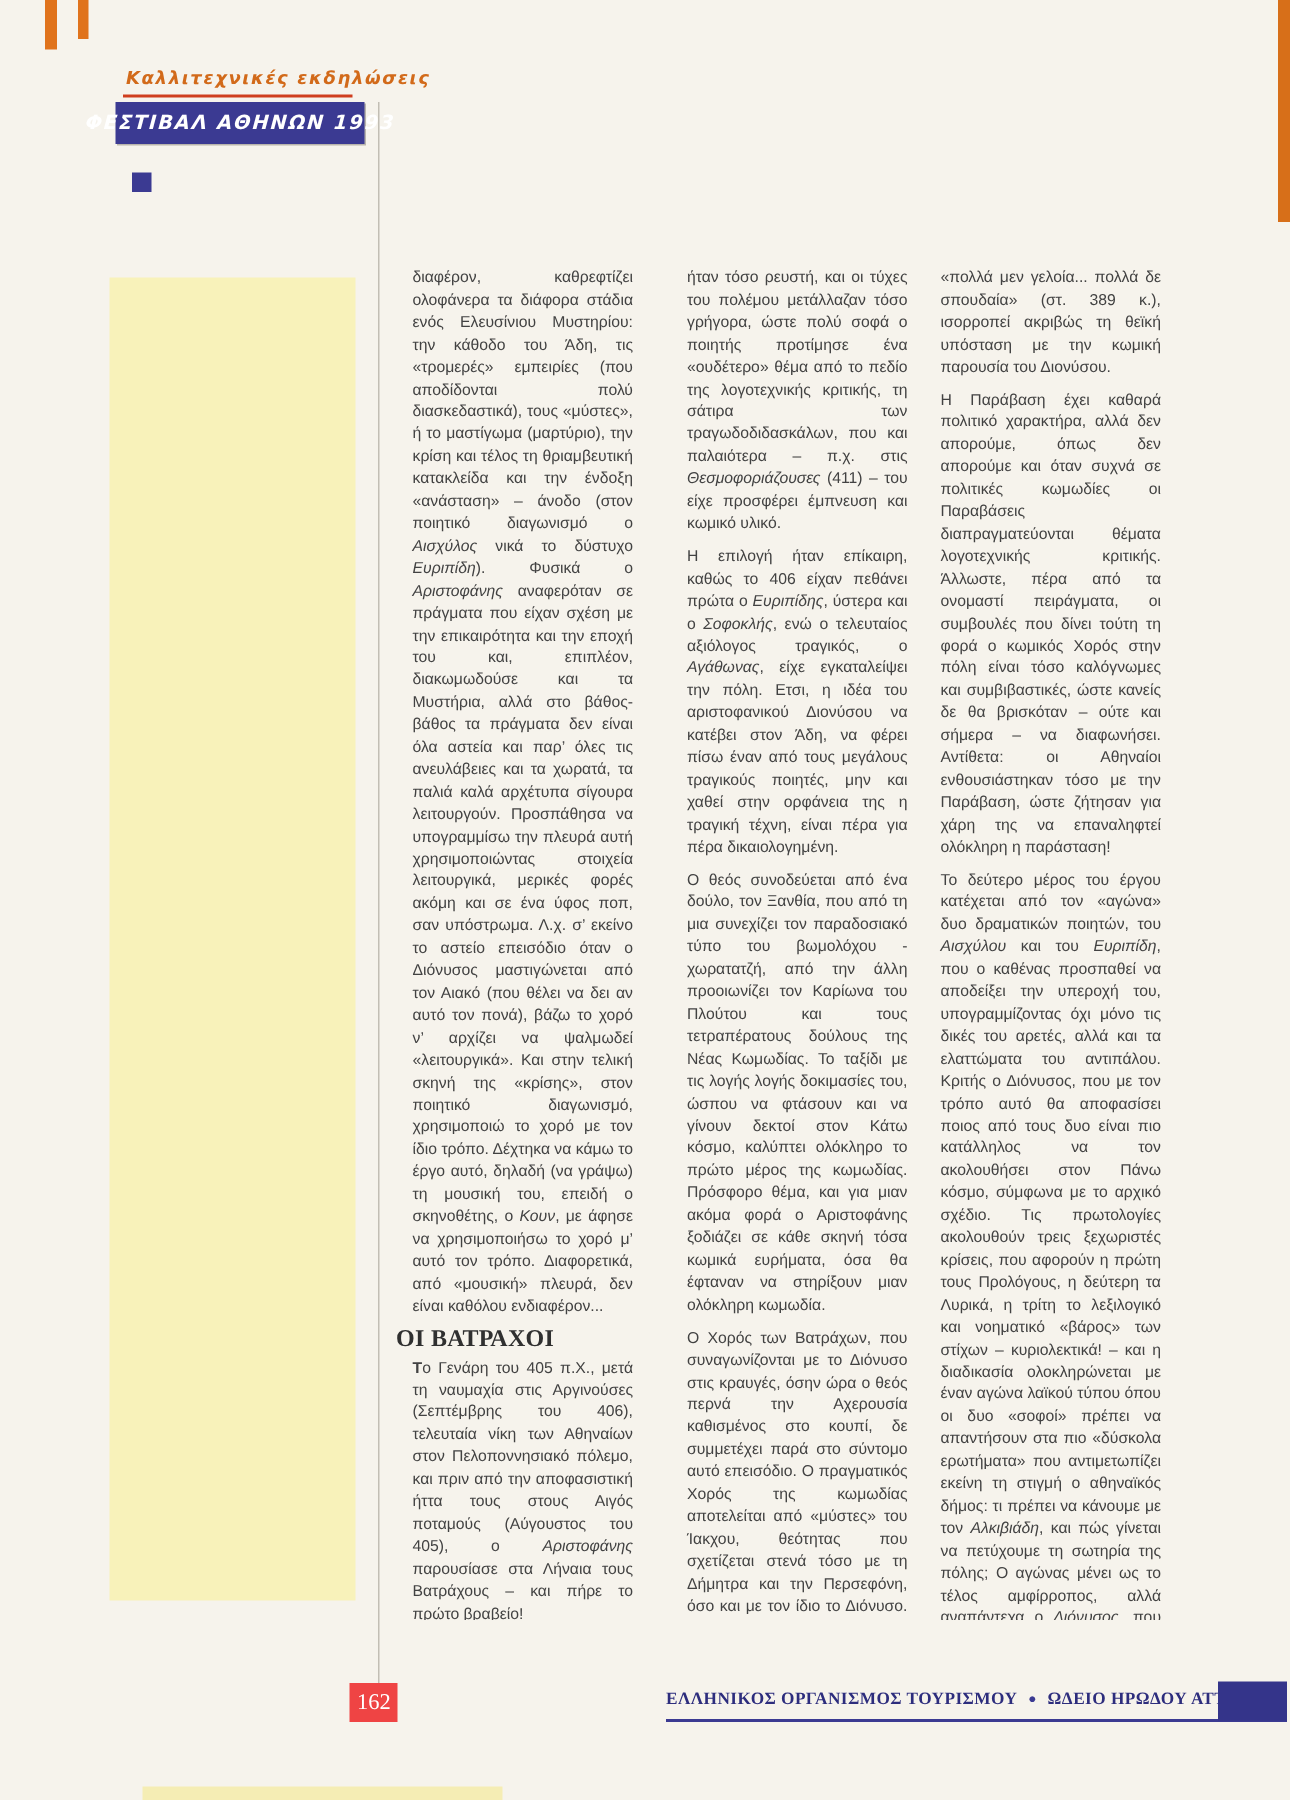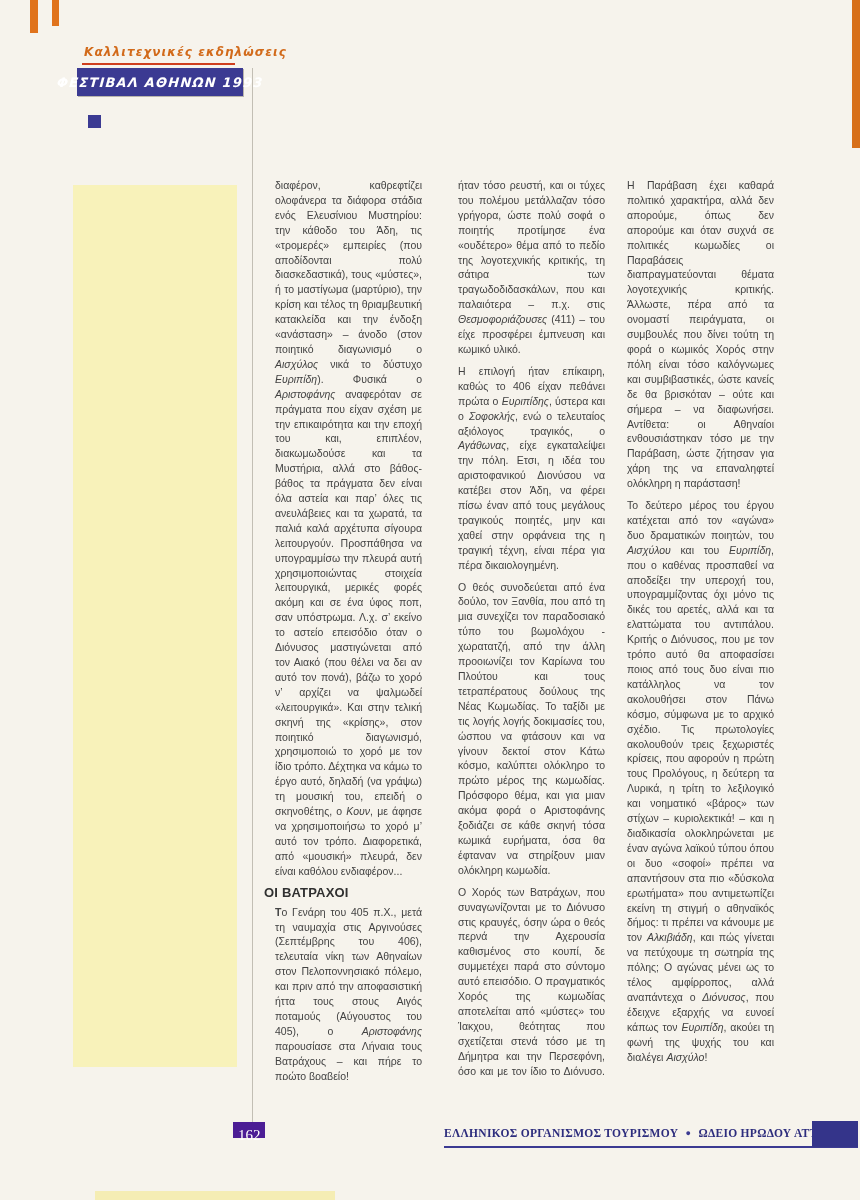--- a/index.html
+++ b/index.html
@@ -21,26 +21,26 @@
   .festival-box span{font-family:"DejaVu Sans",sans-serif;font-style:italic;font-weight:bold;
       font-size:13px;letter-spacing:1.2px;white-space:nowrap;transform:skewX(-4deg);}
   .blue-square{position:absolute;left:88px;top:115px;width:13px;height:13px;background:#3b3a92;}
   .yellow-panel{position:absolute;left:73px;top:185px;width:164px;height:882px;background:#f8f2ba;}
   .divider-v{position:absolute;left:252px;top:68px;width:1px;height:1054px;background:#c2beb4;}
   
   .col{position:absolute;top:178px;width:158px;height:902px;overflow:hidden;
        text-align:justify;font-size:10.5px;line-height:14.9px;color:#424242;}
   .col1{left:264px;} .col2{left:447px;} .col3{left:616px;}
   .col p{margin:0 0 7px 11px;}
-  .col h3{margin:3px 0 5px 0;font-size:13px;line-height:14px;color:#303030;
-          letter-spacing:0.2px;font-weight:bold;}
+  .col h3{margin:3px 0 5px 0;font-size:16px;line-height:14px;color:#303030;
+          letter-spacing:0.2px;font-weight:bold;font-family:Liberation Serif, serif;}
   .col p.lead::first-letter{font-weight:bold;}
   .col i{font-style:italic;}
   
-  .pagenum-box{position:absolute;left:233px;top:1122px;width:32px;height:16px;background:#4c1d95;}
+  .pagenum-box{position:absolute;left:233px;top:1122px;width:32px;height:26px;background:#ef4444;}
   .pagenum-box span{display:block;padding-left:5px;line-height:26px;color:#fff;
       font-family:"Liberation Serif",serif;font-size:15px;}
   .footer-text{position:absolute;left:444px;top:1127px;width:414px;white-space:nowrap;
       font-family:"Liberation Serif",serif;font-weight:bold;font-size:11.5px;
       letter-spacing:0.3px;color:#2d2d7d;}
   .footer-text .bullet{display:inline-block;margin:0 4px;font-size:9px;vertical-align:1px;color:#3b3a92;}
   .footer-line{position:absolute;left:444px;top:1146px;width:414px;height:2px;background:#3b3a92;}
   .footer-block{position:absolute;left:812px;top:1121px;width:46px;height:26px;background:#34348a;}
   .yellow-strip{position:absolute;left:95px;top:1191px;width:240px;height:9px;background:#f5edb4;}
 </style>
@@ -70,20 +70,21 @@
       <p class="lead"><span>Το Γενάρη του 405 π.Χ., μετά τη ναυμαχία στις Αργινούσες (Σεπτέμβρης του 406), τελευταία νίκη των Αθηναίων στον Πελοποννησιακό πόλεμο, και πριν από την αποφασιστική ήττα τους στους Αιγός ποταμούς (Αύγουστος του 405), ο </span><i>Αριστοφάνης</i><span> παρουσίασε στα Λήναια τους Βατράχους – και πήρε το πρώτο βραβείο!</span></p>
       <p><span>Κιόλας από το 407 π.Χ., τότε που ο </span><i>Σεπτέμβρης</i><span> αυτοεξορίστηκε, έχοντας αποτύχει να ανταποκριθεί στις προσδοκίες του δήμου, η πολιτική κατάσταση στην Αθήνα</span></p>
     </div>
   <div class="col col2">
       <p><span>ήταν τόσο ρευστή, και οι τύχες του πολέμου μετάλλαζαν τόσο γρήγορα, ώστε πολύ σοφά ο ποιητής προτίμησε ένα «ουδέτερο» θέμα από το πεδίο της λογοτεχνικής κριτικής, τη σάτιρα των τραγωδοδιδασκάλων, που και παλαιότερα – π.χ. στις </span><i>Θεσμοφοριάζουσες</i><span> (411) – του είχε προσφέρει έμπνευση και κωμικό υλικό.</span></p>
       <p><span>Η επιλογή ήταν επίκαιρη, καθώς το 406 είχαν πεθάνει πρώτα ο </span><i>Ευριπίδης</i><span>, ύστερα και ο </span><i>Σοφοκλής</i><span>, ενώ ο τελευταίος αξιόλογος τραγικός, ο </span><i>Αγάθωνας</i><span>, είχε εγκαταλείψει την πόλη. Ετσι, η ιδέα του αριστοφανικού Διονύσου να κατέβει στον Άδη, να φέρει πίσω έναν από τους μεγάλους τραγικούς ποιητές, μην και χαθεί στην ορφάνεια της η τραγική τέχνη, είναι πέρα για πέρα δικαιολογημένη.</span></p>
       <p><span>Ο θεός συνοδεύεται από ένα δούλο, τον Ξανθία, που από τη μια συνεχίζει τον παραδοσιακό τύπο του βωμολόχου - χωρατατζή, από την άλλη προοιωνίζει τον Καρίωνα του Πλούτου και τους τετραπέρατους δούλους της Νέας Κωμωδίας. Το ταξίδι με τις λογής λογής δοκιμασίες του, ώσπου να φτάσουν και να γίνουν δεκτοί στον Κάτω κόσμο, καλύπτει ολόκληρο το πρώτο μέρος της κωμωδίας. Πρόσφορο θέμα, και για μιαν ακόμα φορά ο Αριστοφάνης ξοδιάζει σε κάθε σκηνή τόσα κωμικά ευρήματα, όσα θα έφταναν να στηρίξουν μιαν ολόκληρη κωμωδία.</span></p>
       <p><span>Ο Χορός των Βατράχων, που συναγωνίζονται με το Διόνυσο στις κραυγές, όσην ώρα ο θεός περνά την Αχερουσία καθισμένος στο κουπί, δε συμμετέχει παρά στο σύντομο αυτό επεισόδιο. Ο πραγματικός Χορός της κωμωδίας αποτελείται από «μύστες» του Ίακχου, θεότητας που σχετίζεται στενά τόσο με τη Δήμητρα και την Περσεφόνη, όσο και με τον ίδιο το Διόνυσο. Ετσι, οι ύμνοι, η πυρσοφορία και η τελετουργική είσοδος του Χορού παραπέμπουν σε αθηναϊκά λατρευτικά έθιμα και μυστηριακές πομπές, ενώ παράλληλα ο λόγος του, περιέχοντας</span></p>
     </div>
   <div class="col col3">
+      <p><span>«πολλά μεν γελοία... πολλά δε σπουδαία» (στ. 389 κ.), ισορροπεί ακριβώς τη θεϊκή υπόσταση με την κωμική παρουσία του Διονύσου.</span></p>
       <p><span>Η Παράβαση έχει καθαρά πολιτικό χαρακτήρα, αλλά δεν απορούμε, όπως δεν απορούμε και όταν συχνά σε πολιτικές κωμωδίες οι Παραβάσεις διαπραγματεύονται θέματα λογοτεχνικής κριτικής. Άλλωστε, πέρα από τα ονομαστί πειράγματα, οι συμβουλές που δίνει τούτη τη φορά ο κωμικός Χορός στην πόλη είναι τόσο καλόγνωμες και συμβιβαστικές, ώστε κανείς δε θα βρισκόταν – ούτε και σήμερα – να διαφωνήσει. Αντίθετα: οι Αθηναίοι ενθουσιάστηκαν τόσο με την Παράβαση, ώστε ζήτησαν για χάρη της να επαναληφτεί ολόκληρη η παράσταση!</span></p>
       <p><span>Το δεύτερο μέρος του έργου κατέχεται από τον «αγώνα» δυο δραματικών ποιητών, του </span><i>Αισχύλου</i><span> και του </span><i>Ευριπίδη</i><span>, που ο καθένας προσπαθεί να αποδείξει την υπεροχή του, υπογραμμίζοντας όχι μόνο τις δικές του αρετές, αλλά και τα ελαττώματα του αντιπάλου. Κριτής ο Διόνυσος, που με τον τρόπο αυτό θα αποφασίσει ποιος από τους δυο είναι πιο κατάλληλος να τον ακολουθήσει στον Πάνω κόσμο, σύμφωνα με το αρχικό σχέδιο. Τις πρωτολογίες ακολουθούν τρεις ξεχωριστές κρίσεις, που αφορούν η πρώτη τους Προλόγους, η δεύτερη τα Λυρικά, η τρίτη το λεξιλογικό και νοηματικό «βάρος» των στίχων – κυριολεκτικά! – και η διαδικασία ολοκληρώνεται με έναν αγώνα λαϊκού τύπου όπου οι δυο «σοφοί» πρέπει να απαντήσουν στα πιο «δύσκολα ερωτήματα» που αντιμετωπίζει εκείνη τη στιγμή ο αθηναϊκός δήμος: τι πρέπει να κάνουμε με τον </span><i>Αλκιβιάδη</i><span>, και πώς γίνεται να πετύχουμε τη σωτηρία της πόλης; Ο αγώνας μένει ως το τέλος αμφίρροπος, αλλά αναπάντεχα ο </span><i>Διόνυσος</i><span>, που έδειχνε εξαρχής να ευνοεί κάπως τον </span><i>Ευριπίδη</i><span>, ακούει τη φωνή της ψυχής του και διαλέγει </span><i>Αισχύλο</i><span>!</span></p>
     </div>
 
   <div class="pagenum-box">
     <span>162</span>
   </div>
 
   <div class="footer-text">
     <span>ΕΛΛΗΝΙΚΟΣ ΟΡΓΑΝΙΣΜΟΣ ΤΟΥΡΙΣΜΟΥ</span>

